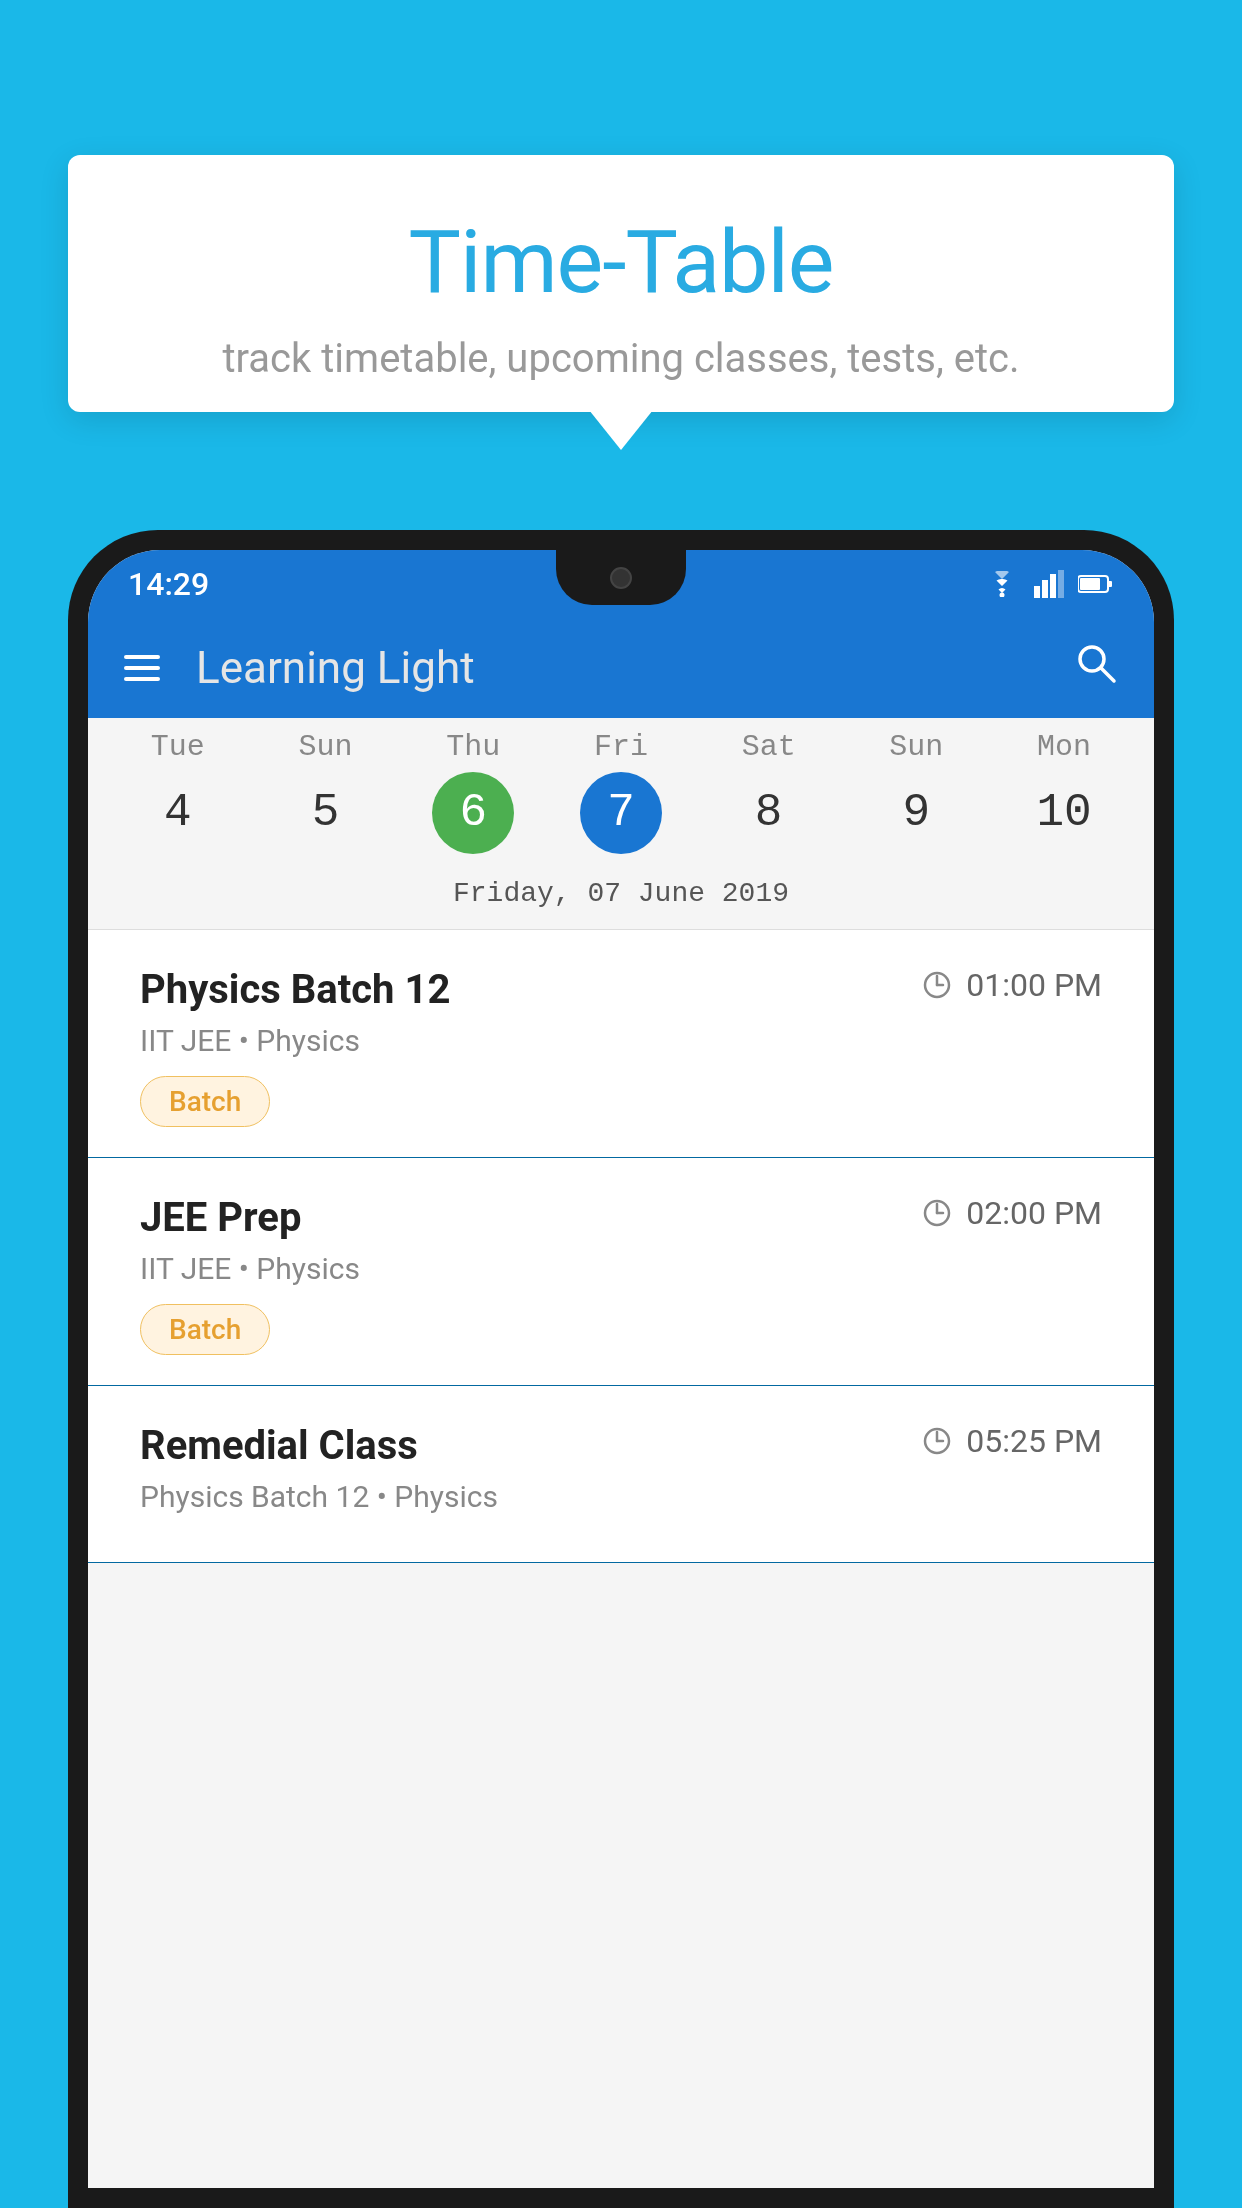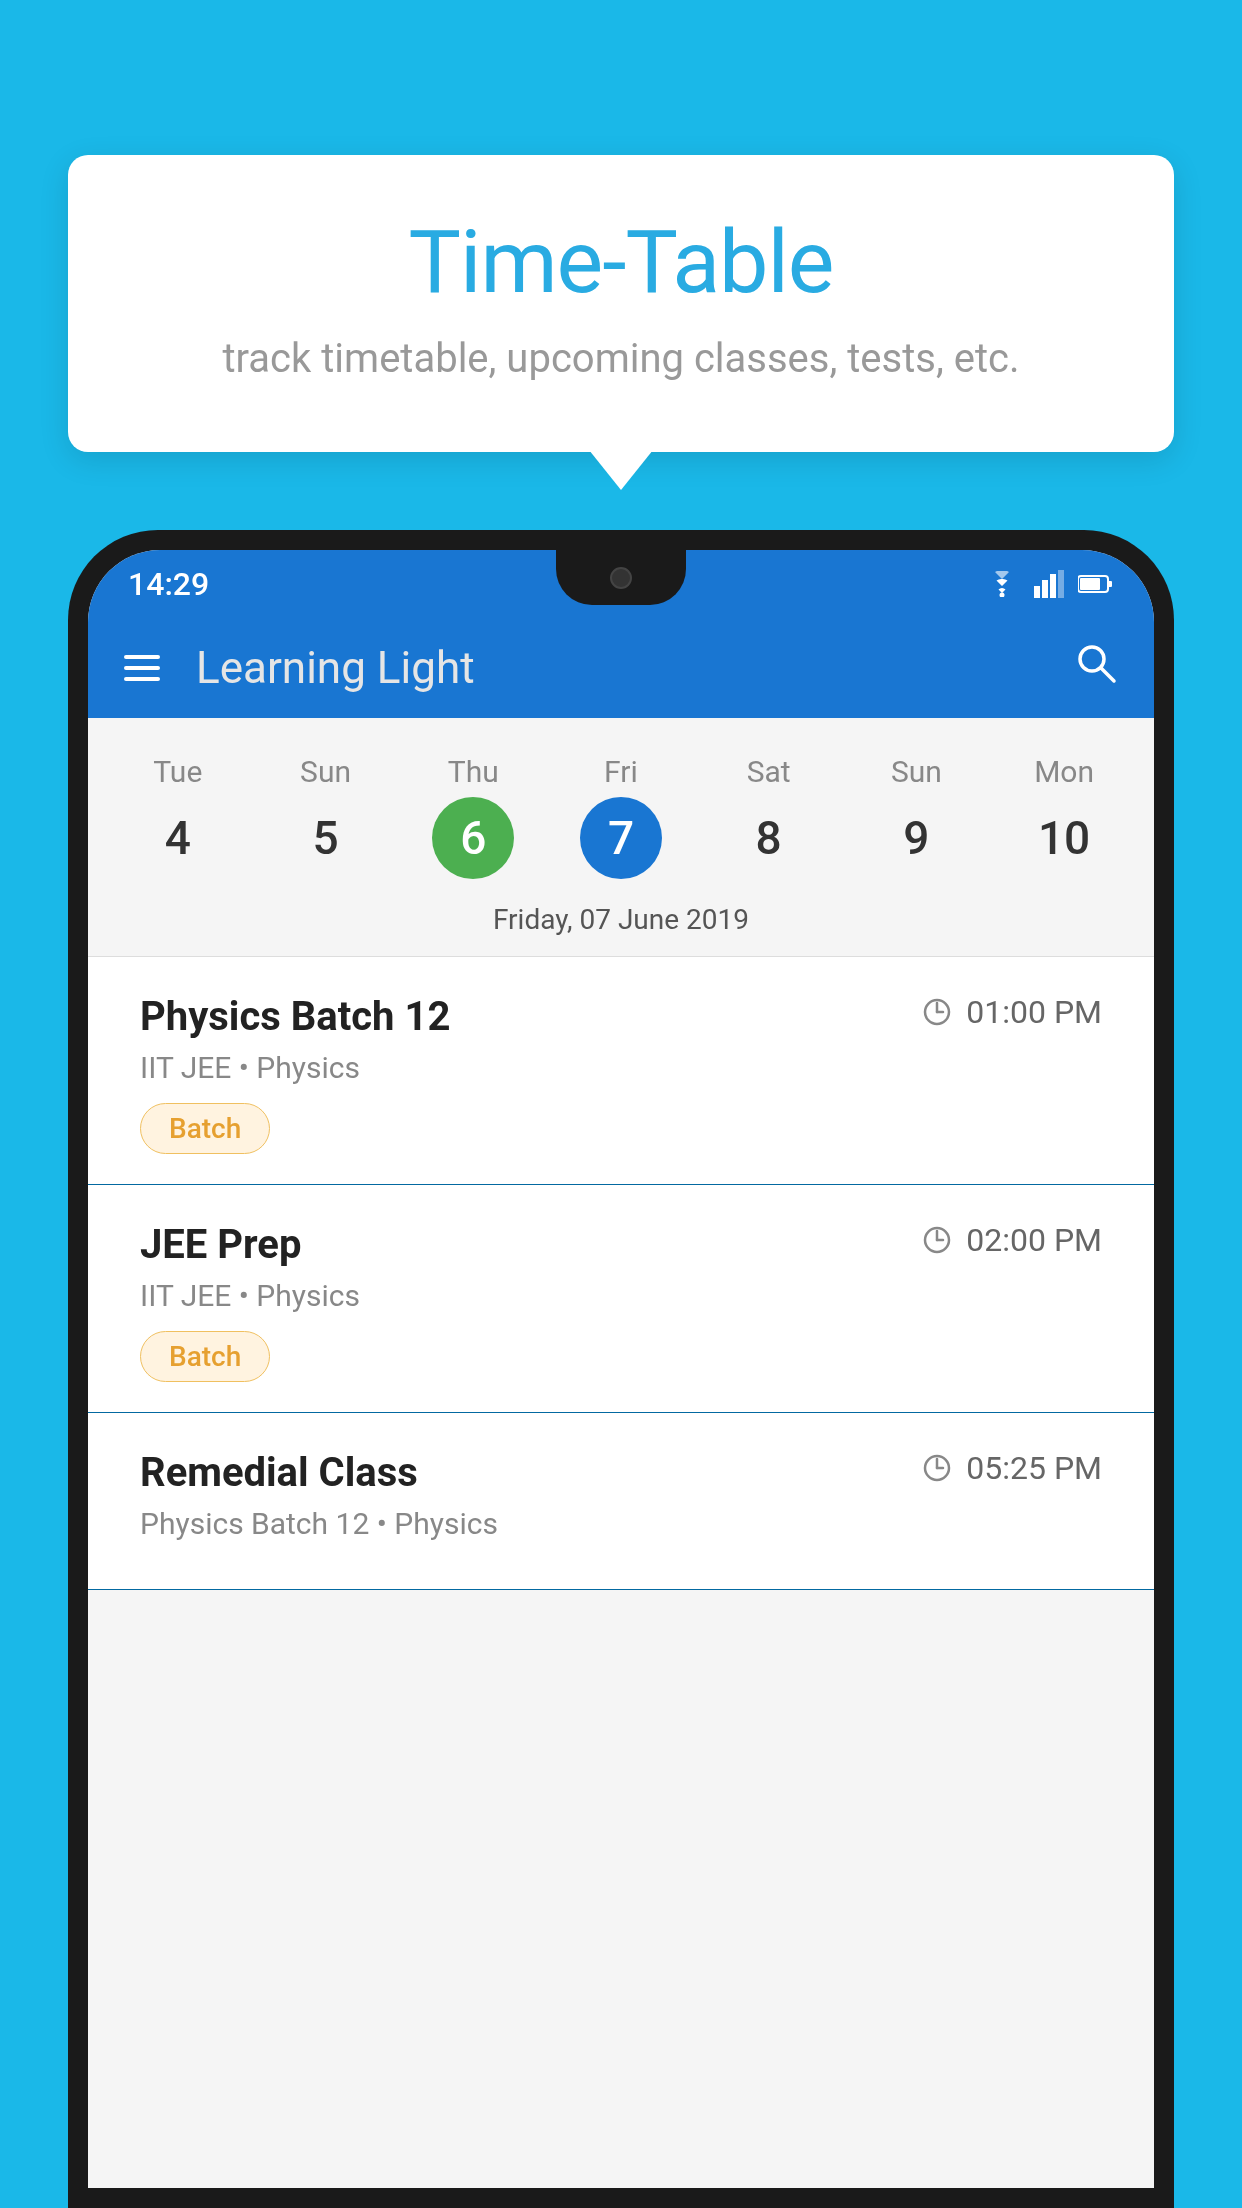--- a/index.html
+++ b/index.html
@@ -13,22 +13,22 @@
       position: relative;
     }
 
     
     .tooltip-card {
       position: absolute;
       top: 155px;
       left: 68px;
       right: 68px;
       background: white;
-      border-radius: 20px;
-      padding: 55px 60px 70px;
+      border-radius: 12px;
+      padding: 55px 60px 30px;
       text-align: center;
       box-shadow: 0 8px 30px rgba(0,0,0,0.12);
     }
 
     .tooltip-card::after {
       content: '';
       position: absolute;
       bottom: -38px;
       left: 50%;
       transform: translateX(-50%);
@@ -153,21 +153,22 @@
     }
 
     .search-icon {
       color: white;
       font-size: 44px;
     }
 
     
     .calendar-strip {
       background: #f5f5f5;
-      padding: 36px 0 0;
+      padding: 12px 0 0;
+      font-family: Liberation Mono, monospace;
     }
 
     .days-row {
       display: flex;
       justify-content: space-around;
       padding: 0 16px;
       margin-bottom: 10px;
     }
 
     .day-col {

